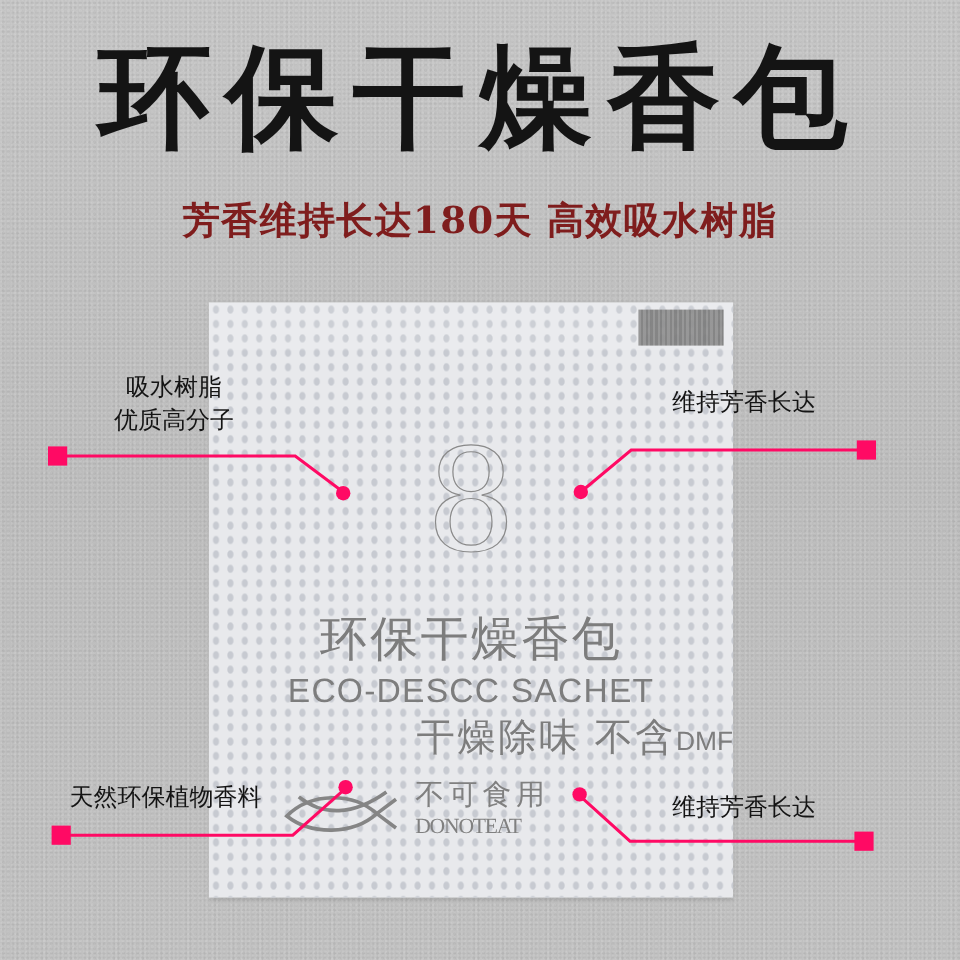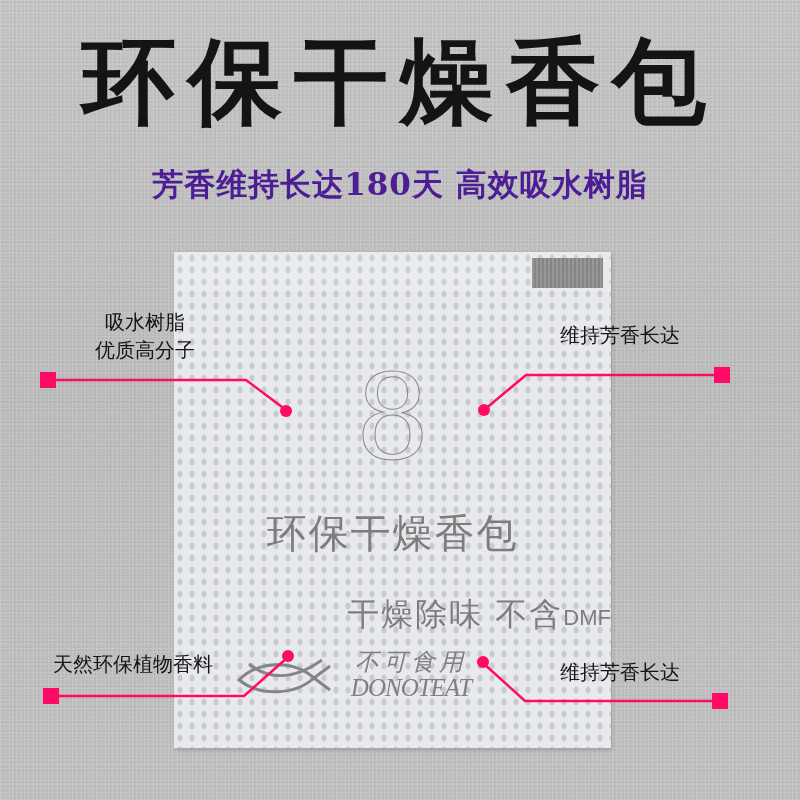--- a/index.html
+++ b/index.html
@@ -16,21 +16,21 @@
   }
   .title {
     position: absolute; left: 0; top: 22px; width: 800px; text-align: center;
     font-family: "DejaVu Serif", "Liberation Serif", serif;
     font-weight: 900; font-size: 94px; letter-spacing: 12px; color: #141414;
     line-height: 118px;
   }
   .subtitle {
     position: absolute; left: 0; top: 162px; width: 800px; text-align: center;
     font-family: "DejaVu Serif", "Liberation Serif", serif;
-    font-size: 31px; font-weight: bold; color: #4c1d95; line-height: 44px;
+    font-size: 31px; font-weight: bold; color: #7f1d1d; line-height: 44px;
     letter-spacing: 1px;
   }
   .sachet {
     position: absolute; left: 174px; top: 252px; width: 437px; height: 496px;
     background-color: #e8e9ec;
     background-image:
       radial-gradient(ellipse 3px 4px at 50% 50%, #c7cad1 0 70%, transparent 100%);
     background-size: 12px 12px;
     box-shadow: 1px 2px 4px rgba(0,0,0,0.18);
   }
@@ -53,40 +53,41 @@
     position: absolute; left: 0; width: 100%; text-align: center; color: #7d7d7d;
   }
   .print-cn { top: 256px; font-size: 40px; line-height: 50px; letter-spacing: 2px; }
   .print-en { top: 306px; font-size: 28px; line-height: 36px; letter-spacing: 1px; font-family: "Liberation Sans", sans-serif; }
   .print-cn2 { top: 340px; font-size: 32px; line-height: 44px; letter-spacing: 2px; text-align: right; }
   .print-cn2 .dmf { font-size: 22px; font-family: "Liberation Sans", sans-serif; letter-spacing: 0; }
   .fish {
     position: absolute; left: 60px; top: 398px; width: 100px; height: 50px;
   }
   .noeat {
-    position: absolute; left: 172px; top: 396px; width: 130px; text-align: center; color: #808080; font-style: italic;
+    position: absolute; left: 172px; top: 396px; width: 130px; text-align: left; color: #808080;
   }
   .noeat-cn { font-size: 24px; letter-spacing: 4px; line-height: 28px; }
-  .noeat-en { font-family: "Liberation Serif", serif; font-size: 25px; line-height: 24px; letter-spacing: -1px; }
+  .noeat-en { font-family: "Liberation Serif", serif; font-size: 18px; line-height: 24px; letter-spacing: -1px; }
   .callout-text {
     position: absolute; color: #141414; font-size: 20px; line-height: 28px; text-align: center;
   }
   svg.lines { position: absolute; left: 0; top: 0; width: 800px; height: 800px; pointer-events: none; }
 </style>
 </head>
 <body>
 
 <div class="title">环保干燥香包</div>
 <div class="subtitle">芳香维持长达180天  高效吸水树脂</div>
 
 <div class="sachet">
   <div class="sachet-seal"></div>
   <div class="sachet-block"></div>
   <div class="big-num">8</div>
   <div class="print-line print-cn">环保干燥香包</div>
+  <div class="print-line print-en">ECO-DESCC SACHET</div>
   <div class="print-line print-cn2"><span>干燥除味 不含</span><span class="dmf">DMF</span></div>
   <svg class="fish" viewBox="0 0 100 50">
     <path d="M5 30 C 25 10, 60 10, 80 28 C 60 46, 25 46, 5 30 Z" fill="none" stroke="#858585" stroke-width="3"></path>
     <path d="M80 28 L 96 16 M80 28 L 96 40" fill="none" stroke="#858585" stroke-width="3"></path>
     <path d="M15 14 C 35 30, 60 30, 88 10" fill="none" stroke="#858585" stroke-width="3"></path>
   </svg>
   <div class="noeat">
     <div class="noeat-cn">不可食用</div>
     <div class="noeat-en">DONOTEAT</div>
   </div>
@@ -111,18 +112,18 @@
   <circle cx="483" cy="662" r="6" fill="#ff0a64"></circle>
 </svg>
 
 <div class="callout-text" style="left:70px; top:300px; width:150px;">
   <div style="margin-top:8px;">吸水树脂</div>
   <div>优质高分子</div>
 </div>
 <div class="callout-text" style="left:540px; top:322px; width:160px; line-height:26px;">
   <div>维持芳香长达</div>
 </div>
-<div class="callout-text" style="left:48px; top:650px; width:170px; text-align:center;">
+<div class="callout-text" style="left:48px; top:650px; width:170px; text-align:right;">
   <div>天然环保植物香料</div>
 </div>
 <div class="callout-text" style="left:530px; top:658px; width:180px;">
   <div>维持芳香长达</div>
 </div>
 
 </body></html>

